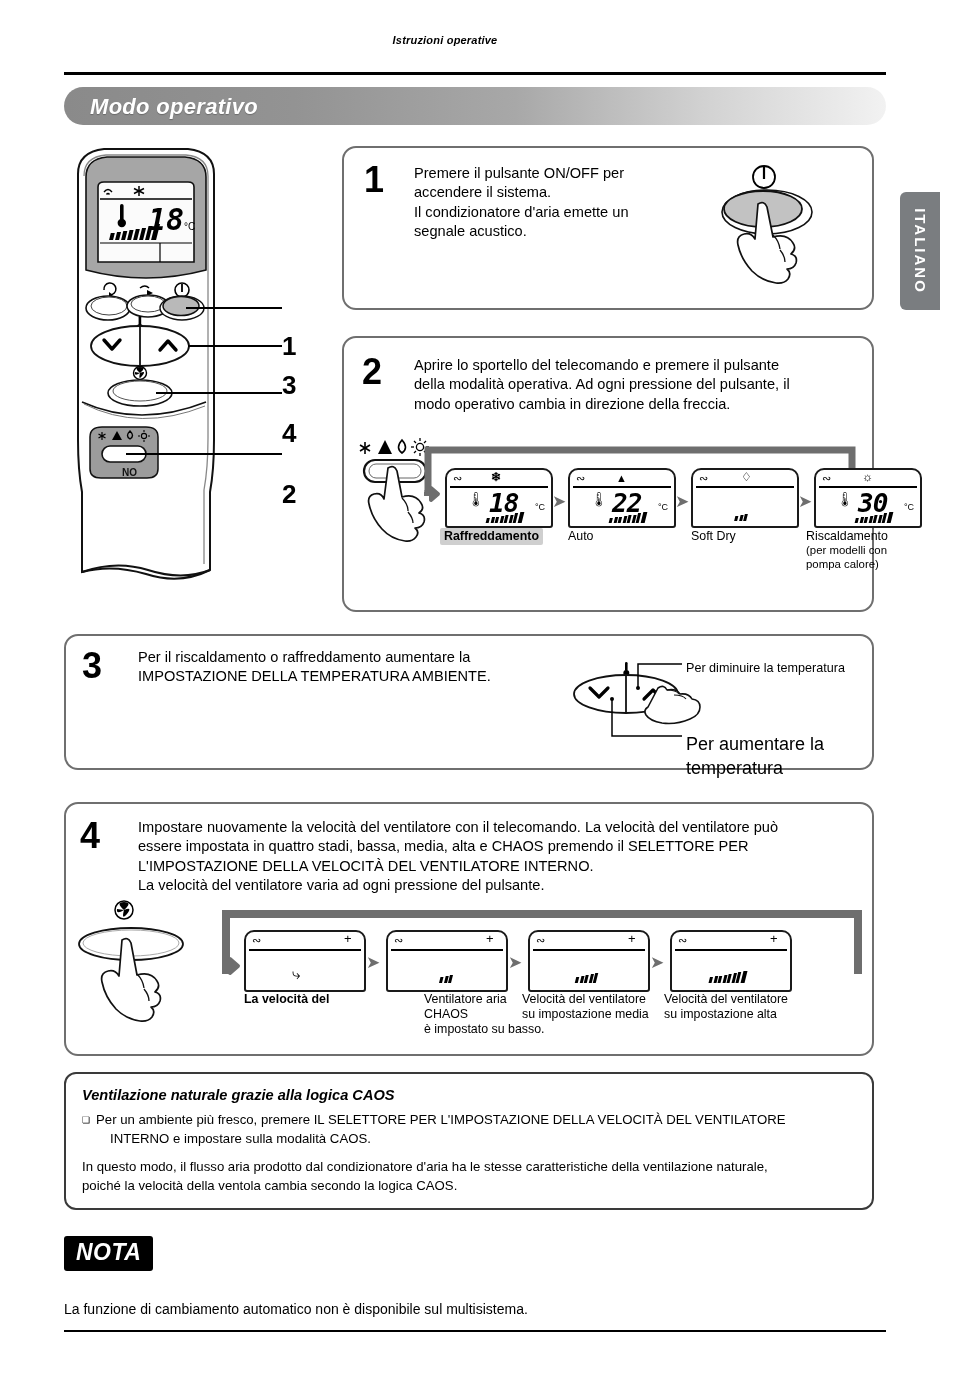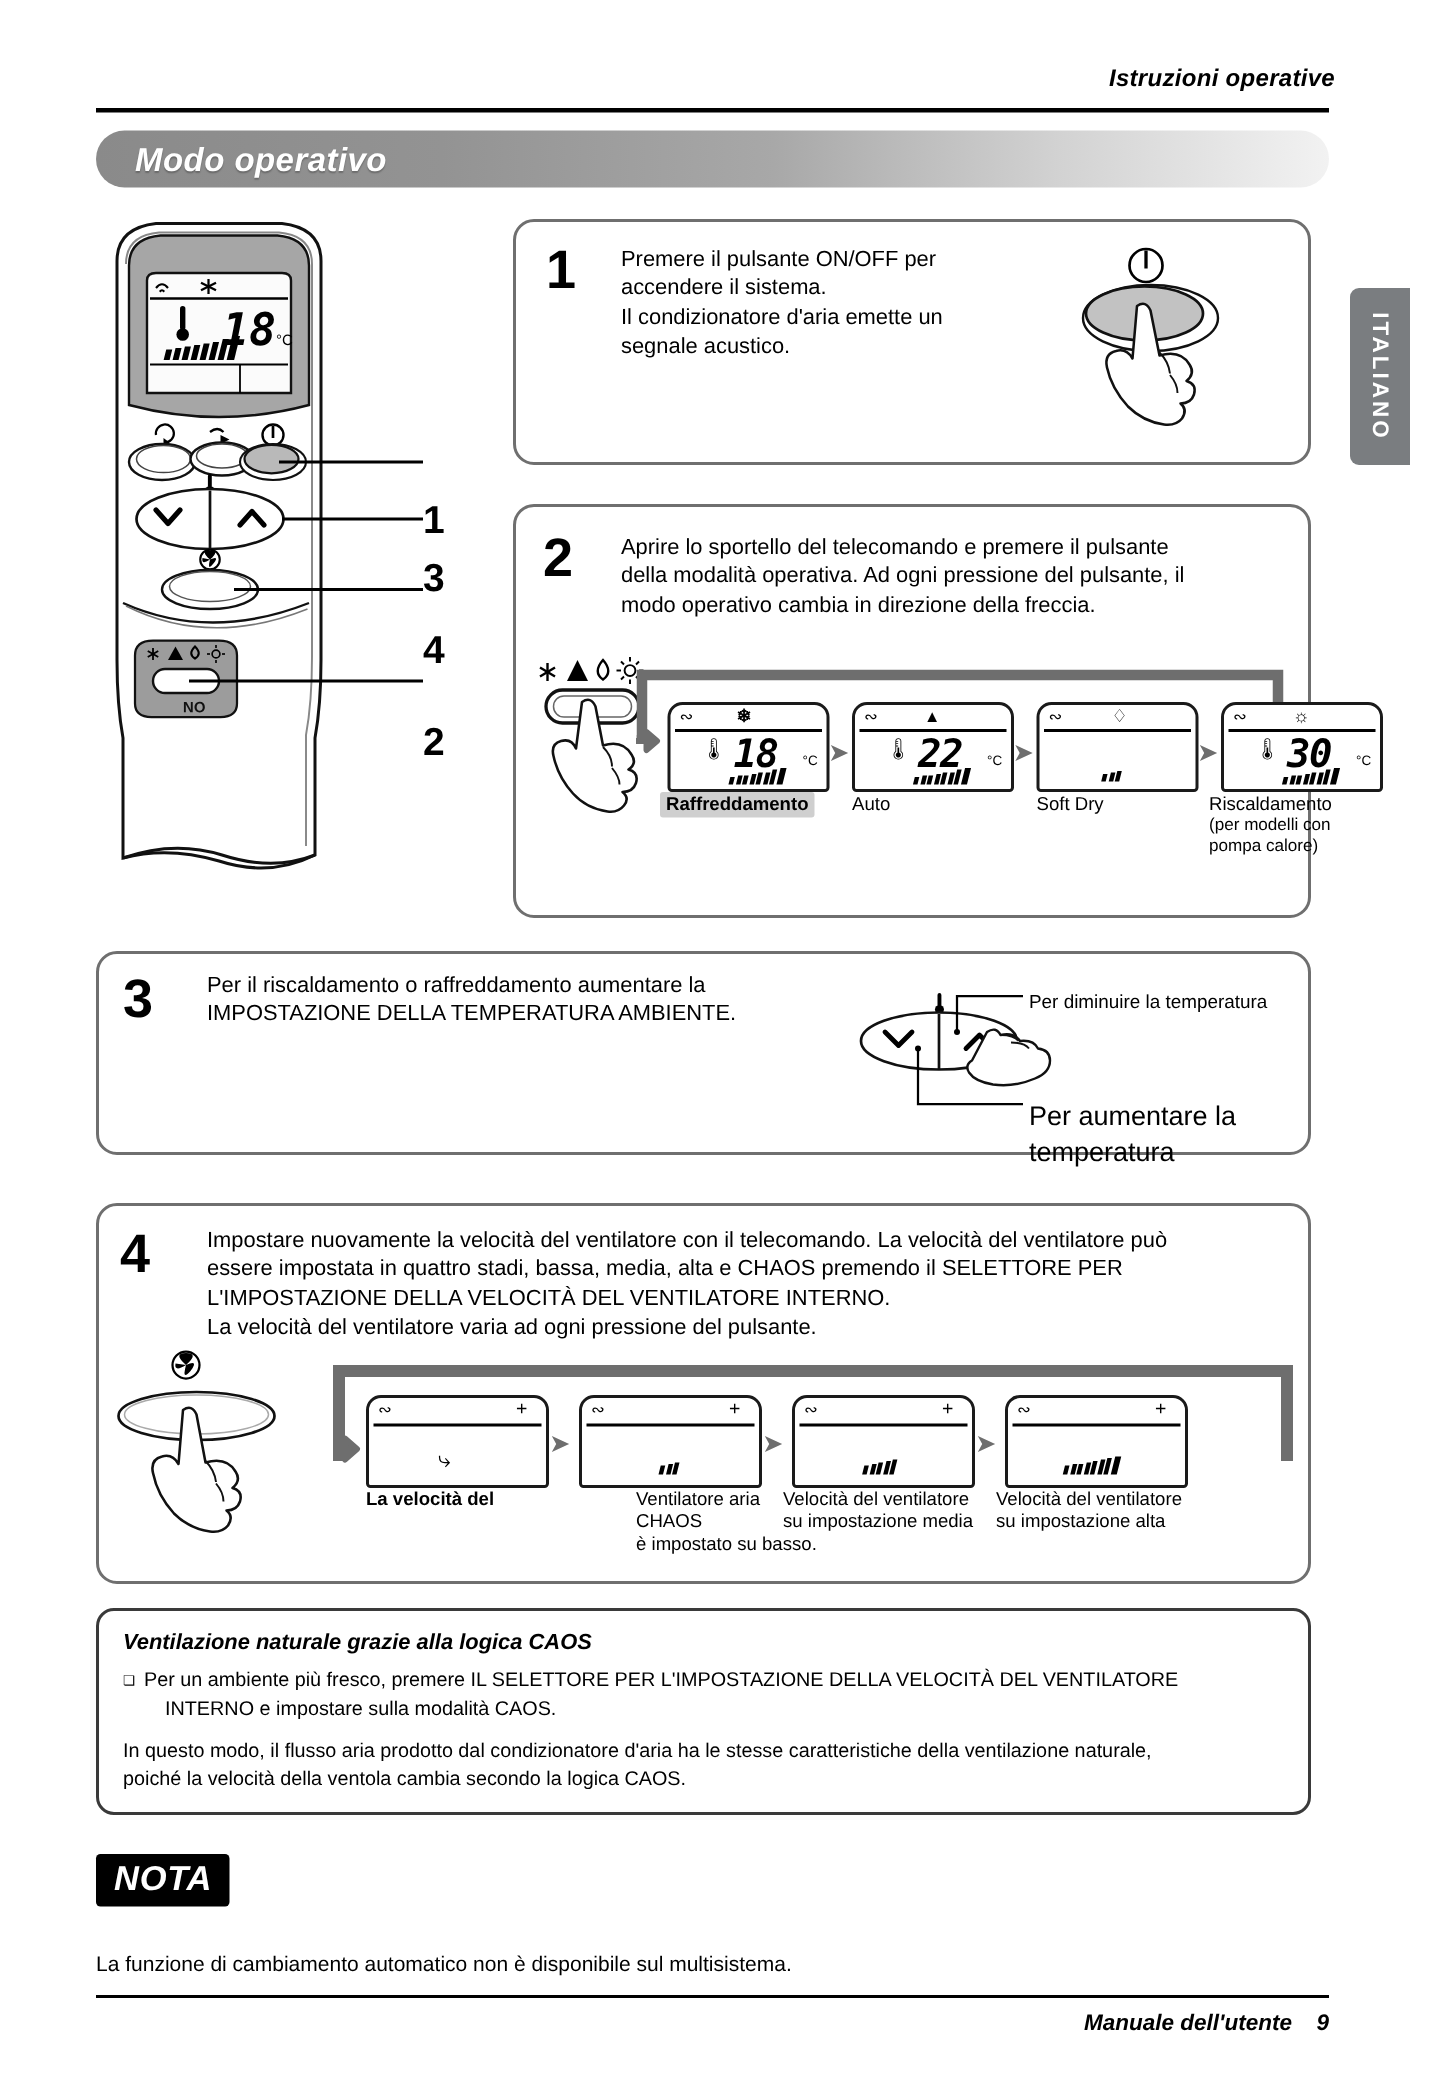--- a/index.html
+++ b/index.html
@@ -5,22 +5,22 @@
   html,body{margin:0;padding:0;}
   body{
     width:954px;height:1400px;background:#ffffff;
     font-family:"Liberation Sans", sans-serif;
     color:#000;position:relative;overflow:hidden;
   }
   .page{position:absolute;inset:0;}
 
   
   .hdr-title{
-    position:absolute;left:0;top:44px;width:890px;text-align:right;
-    font-style:italic;font-weight:bold;font-size:16px;letter-spacing:.2px;
+    position:absolute;left:0;top:34px;width:890px;text-align:center;
+    font-style:italic;font-weight:bold;font-size:11px;letter-spacing:.2px;
   }
   .hdr-rule{position:absolute;left:64px;top:72px;width:822px;height:3px;background:#000;}
 
   .section-bar{
     position:absolute;left:64px;top:87px;width:822px;height:38px;
     border-radius:19px;
     background:linear-gradient(to right,#8a8a8a 0%,#939393 28%,#a8a8a8 55%,#d2d2d2 78%,#f2f2f2 100%);
   }
   .section-bar span{
     position:absolute;left:26px;top:7px;color:#fff;
@@ -511,19 +511,14 @@
     <div class="plain" style="left:16px;top:84px;width:780px;font-size:13.2px;line-height:1.42;">
       <div>In questo modo, il flusso aria prodotto dal condizionatore d'aria ha le stesse caratteristiche della ventilazione naturale,</div>
       <div>poiché  la velocità della ventola cambia secondo la logica CAOS.</div>
     </div>
   </div>
 
   <div class="nota-badge" style="left:64px;top:1236px;">NOTA</div>
   <div class="plain" style="left:64px;top:1300px;width:806px;font-size:14px;">La funzione di cambiamento automatico non è disponibile sul multisistema.</div>
 
   <div class="footer-rule"></div>
-  <div class="footer-txt">
-    <span>Manuale dell'utente</span>
-    <span style="display:inline-block;width:8px;"></span>
-    <span>9</span>
-  </div>
 
 </div>
 
 </body></html>

